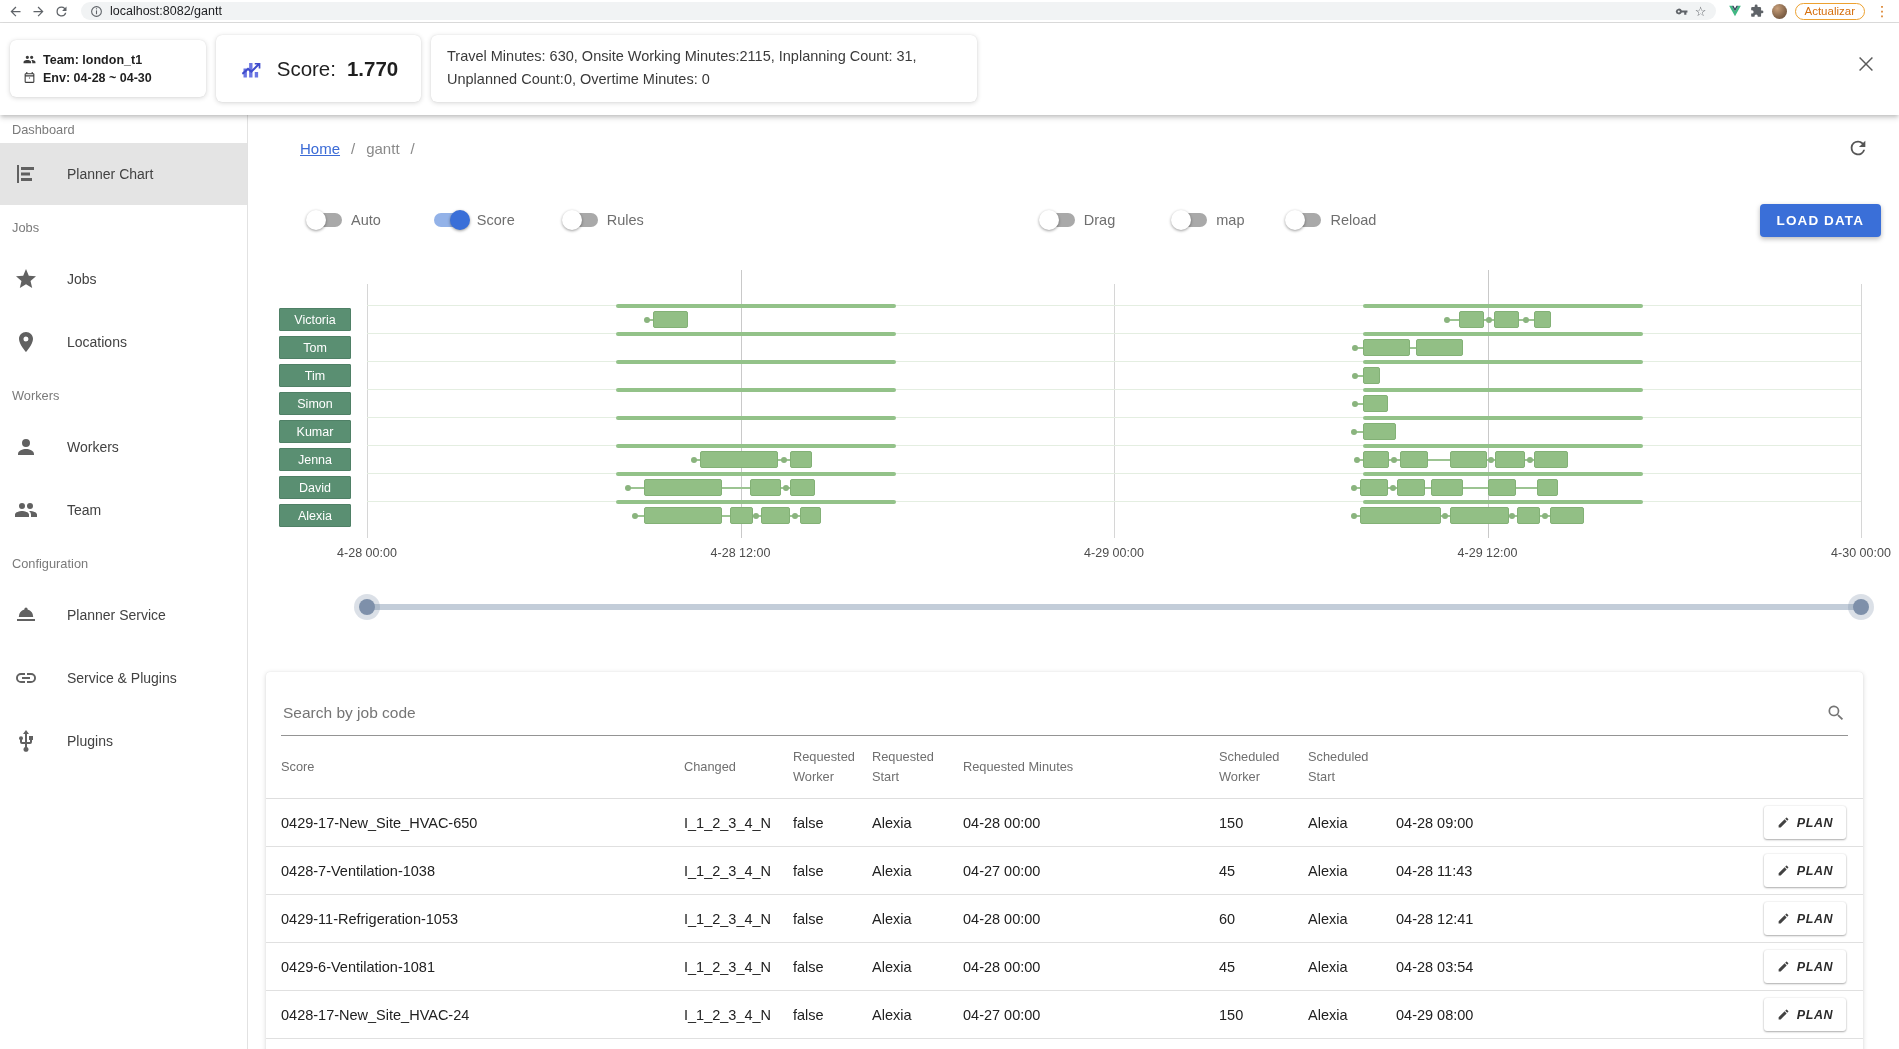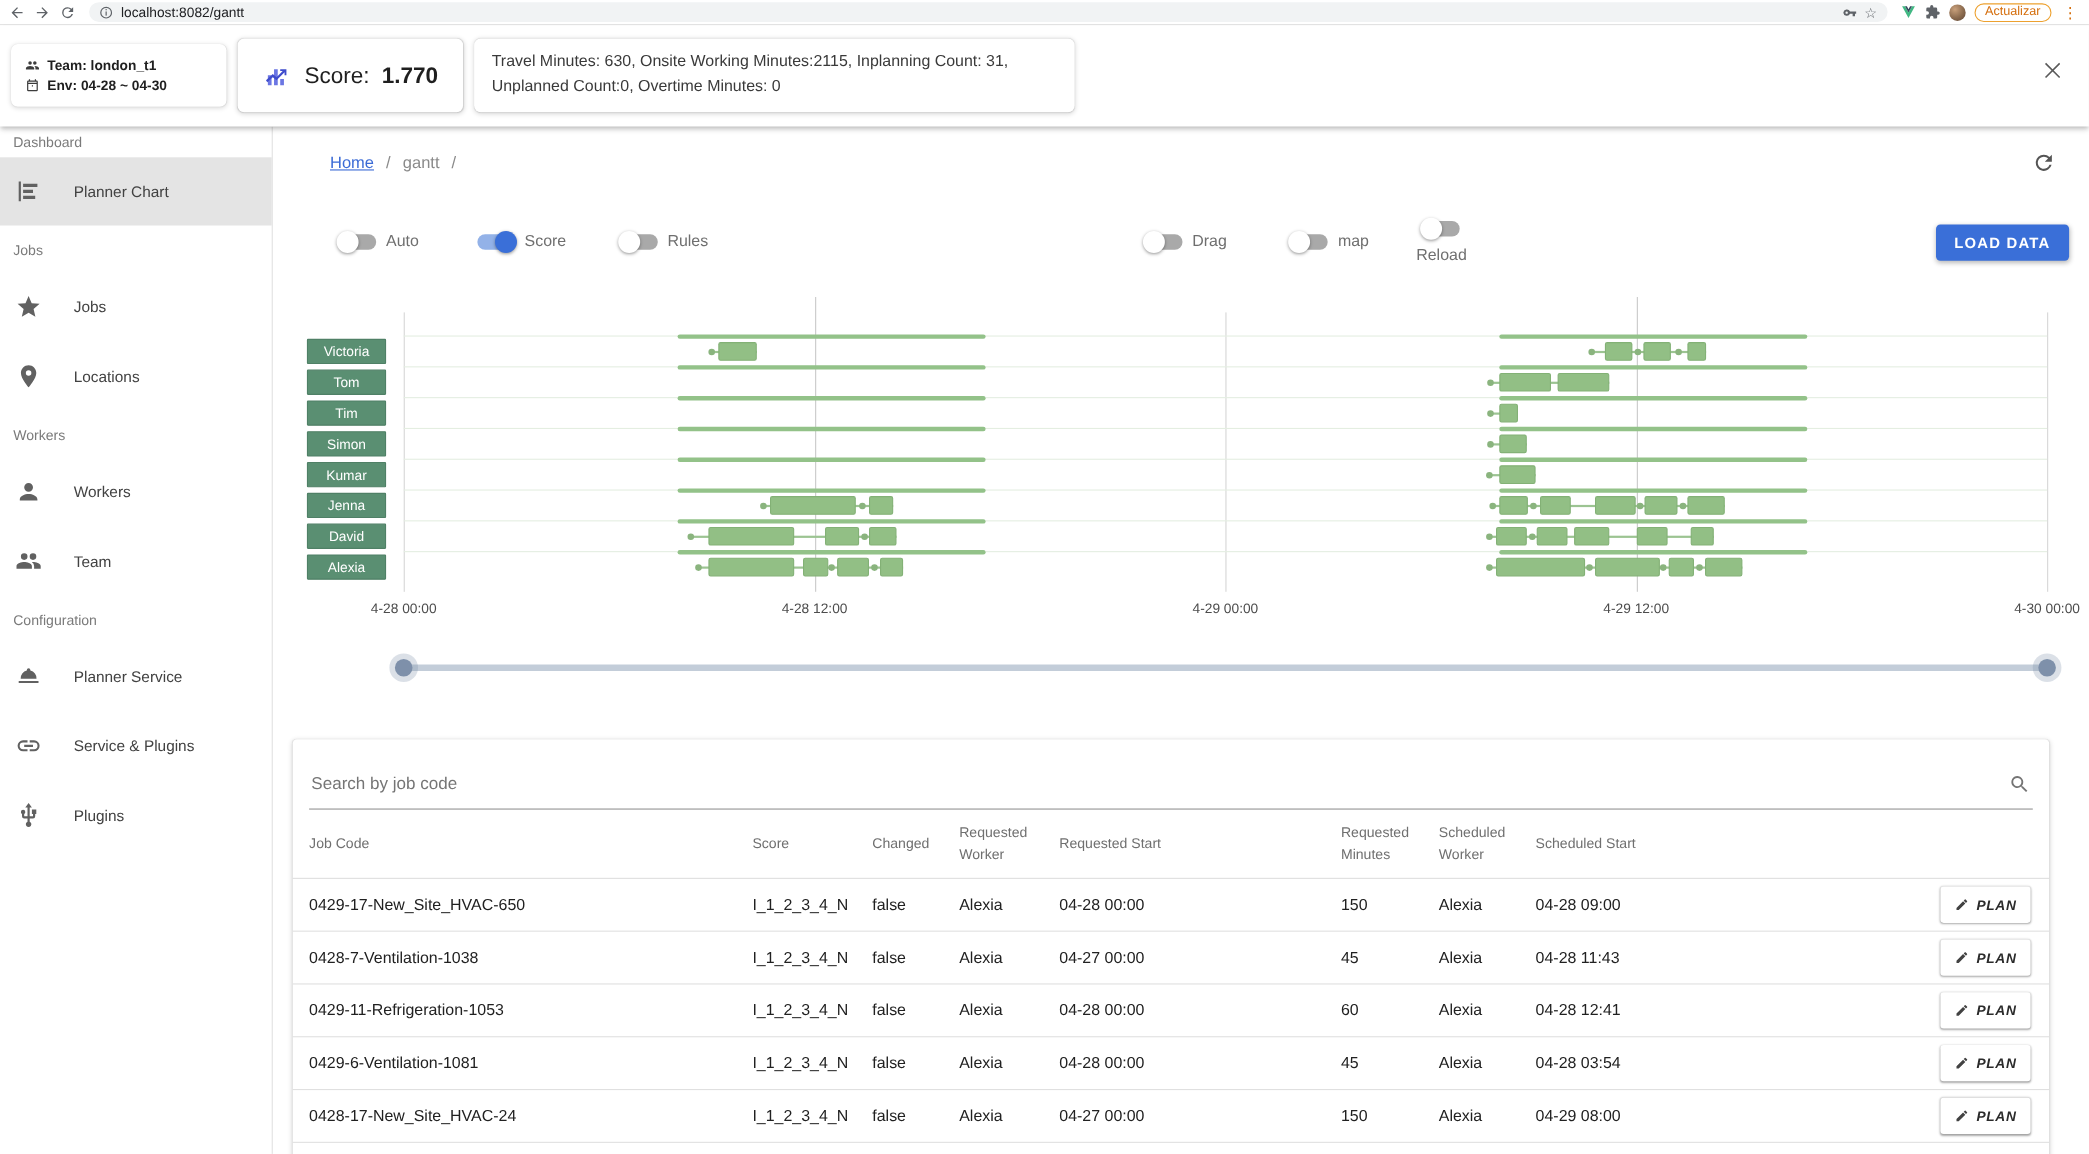--- a/index.html
+++ b/index.html
@@ -286,21 +286,21 @@
         </div><div class="tg" style="margin-left: 397px;">
           <div class="switch">
             <div class="thumb"></div>
           </div>
           <span class="t-label">Drag</span>
         </div><div class="tg" style="margin-left: 58px;">
           <div class="switch">
             <div class="thumb"></div>
           </div>
           <span class="t-label">map</span>
-        </div><div class="tg" style="margin-left: 43px; flex-direction: column;">
+        </div><div class="tg" style="margin-left: 43px;">
           <div class="switch">
             <div class="thumb"></div>
           </div>
           <span class="t-label">Reload</span>
         </div></div>
     <button class="load-btn">LOAD DATA</button>
   </div>
 
   <div class="gantt" id="gantt">
       <div class="g-grid-line" style="left: 119px;"></div>
@@ -437,21 +437,20 @@
   <div class="slider-handle" style="left:1605px"></div>
 
   <div class="table-card">
     <div class="search-row">
       <input class="search-input" placeholder="Search by job code" style="">
       <svg class="search-icon" viewBox="0 0 24 24" fill="currentColor">
           <path d="M15.5 14h-.79l-.28-.27a6.5 6.5 0 1 0-.7.7l.27.28v.79l5 4.99L20.49 19l-4.99-5zm-6 0A4.5 4.5 0 1 1 14 9.5 4.5 4.5 0 0 1 9.5 14z"></path>
         </svg>
     </div>
     <div class="t-grid t-head" id="t-head">
-        <span>Job Code</span>
         <span>Score</span>
         <span>Changed</span>
         <span>Requested Worker</span>
         <span>Requested Start</span>
         <span>Requested Minutes</span>
         <span>Scheduled Worker</span>
         <span>Scheduled Start</span>
         <span></span>
       </div>
     <div id="t-body">

